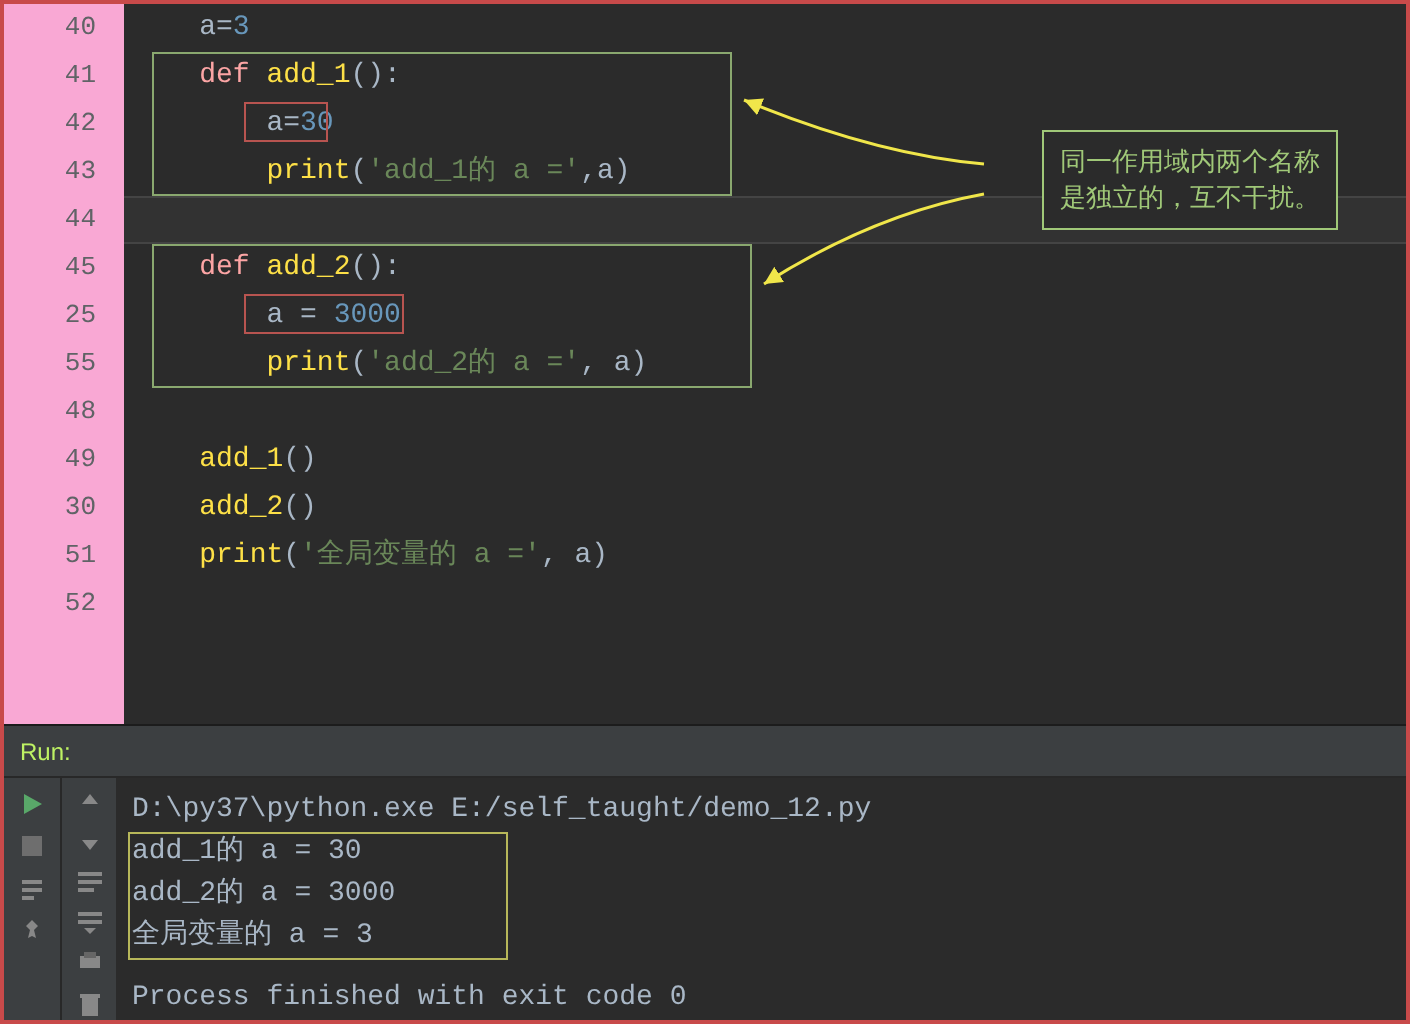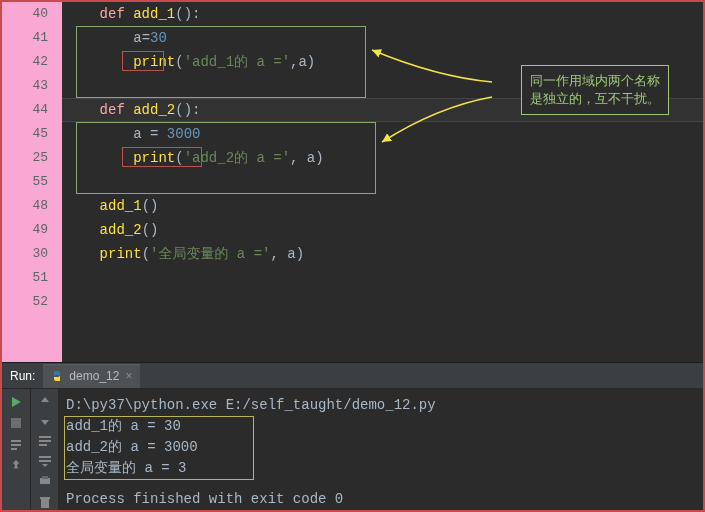--- a/index.html
+++ b/index.html
@@ -85,21 +85,21 @@
     background: #2b2b2b;
   }
   .tabbar {
     display: flex; align-items: center;
     height: 26px;
     background: #3c3f41;
     border-bottom: 1px solid #282828;
     font-size: 12px;
   }
   .run-label {
-    color: #ffffff;
+    color: #bef264;
     padding: 0 8px;
     font-family: "Segoe UI", sans-serif;
   }
   .tab {
     display: flex; align-items: center; gap: 6px;
     background: #4e5254;
     height: 24px;
     padding: 0 8px;
     color: #bbbbbb;
     font-family: "Segoe UI", sans-serif;
@@ -159,20 +159,21 @@
       <div>55</div>
       <div>48</div>
       <div>49</div>
       <div>30</div>
       <div>51</div>
       <div>52</div>
     </div>
   <div class="code">
     <div class="caret-line" id="caret-line" style="top: 96px;"></div>
     <div class="code-content" id="code-content">
+        <div class="code-line">    <span class="id">a</span><span class="eq">=</span><span class="num">3</span></div>
         <div class="code-line">    <span class="kw">def </span><span class="fn">add_1</span><span class="id">():</span></div>
         <div class="code-line">        <span class="id">a</span><span class="eq">=</span><span class="num">30</span></div>
         <div class="code-line">        <span class="fn">print</span><span class="id">(</span><span class="str">'add_1的 a ='</span><span class="id">,a)</span></div>
         <div class="code-line">    </div>
         <div class="code-line">    <span class="kw">def </span><span class="fn">add_2</span><span class="id">():</span></div>
         <div class="code-line">        <span class="id">a </span><span class="eq">= </span><span class="num">3000</span></div>
         <div class="code-line">        <span class="fn">print</span><span class="id">(</span><span class="str">'add_2的 a ='</span><span class="id">, a)</span></div>
         <div class="code-line"></div>
         <div class="code-line">    <span class="fn">add_1</span><span class="id">()</span></div>
         <div class="code-line">    <span class="fn">add_2</span><span class="id">()</span></div>
@@ -205,30 +206,20 @@
           </marker>
         </defs>
       <path d="M115,5 Q60,15 5,50" stroke="#f0e64a" stroke-width="1.5" fill="none" marker-end="url(#ah2)"></path>
     </svg>
   </div>
 </div>
 
 <div class="run-panel">
   <div class="tabbar">
     <span class="run-label">Run:</span>
-    <div class="tab">
-      <span class="pyicon">
-        <svg viewBox="0 0 12 12">
-            <path d="M3 1h4c1 0 2 1 2 2v2H5c-1 0-2 1-2 2V4c0-1 0-3 0-3z" fill="#3776ab"></path>
-            <path d="M9 11H5c-1 0-2-1-2-2V7h4c1 0 2-1 2-2v3c0 1 0 3 0 3z" fill="#ffd43b"></path>
-          </svg>
-      </span>
-      <span>demo_12</span>
-      <span class="close">×</span>
-    </div>
   </div>
   <div class="console-body">
     <div class="tool-col">
       <span>
           <svg width="14" height="14">
             <path d="M3 2l9 5-9 5z" fill="#59a869"></path>
           </svg>
         </span>
       <span>
           <svg width="12" height="12">

